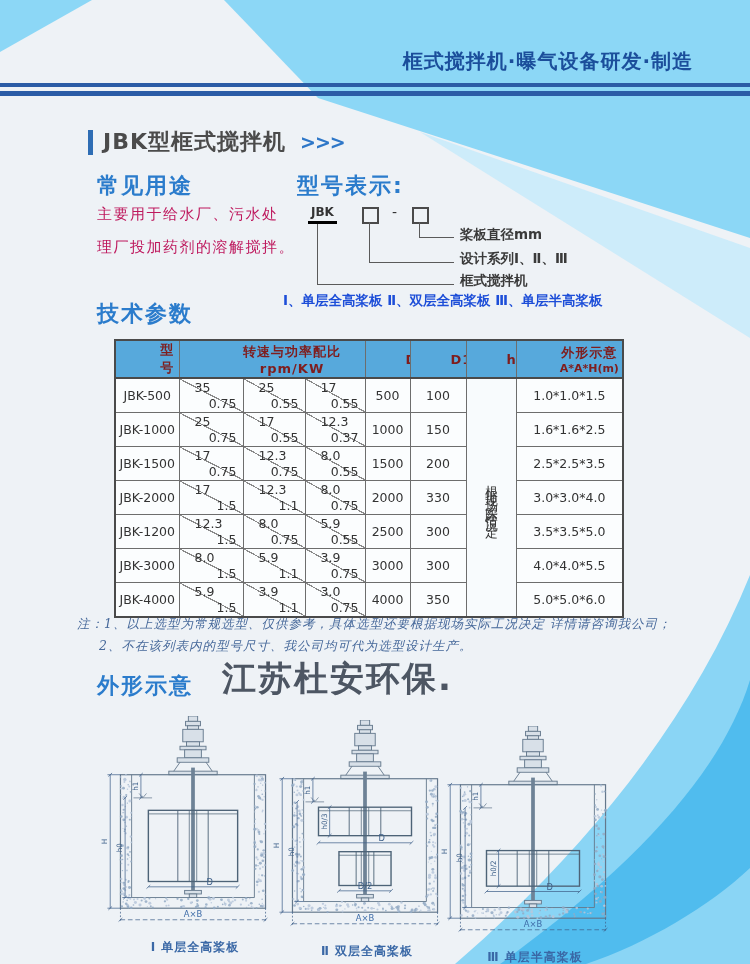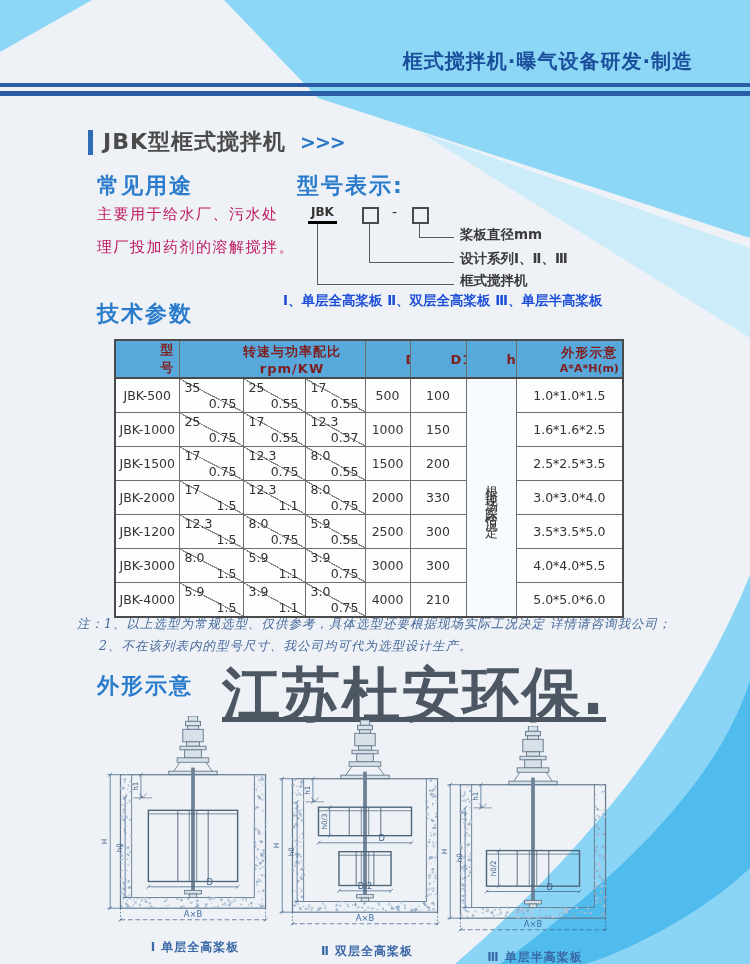--- a/index.html
+++ b/index.html
@@ -62,33 +62,33 @@
     background-image:
       radial-gradient(circle at 2px 2px,#f2f6fa 1.3px,transparent 1.5px),
       radial-gradient(circle at 7px 5px,#eef3f9 1.8px,transparent 2px),
       radial-gradient(circle at 4px 8px,#f5f8fb 1.1px,transparent 1.3px),
       radial-gradient(circle at 9px 1px,#e9eff6 1.5px,transparent 1.7px);
     background-size:11px 10px,13px 9px,9px 12px,12px 13px;}
   td.diag{position:relative;}
   td.diag .dline{position:absolute;inset:0;
     background:linear-gradient(to top right,transparent calc(50% - .6px),#8a8a8a calc(50% - .6px),
                #8a8a8a calc(50% + .6px),transparent calc(50% + .6px));}
-  td.diag .rpm{position:absolute;top:1px;left:5px;}
+  td.diag .rpm{position:absolute;top:1px;left:15px;}
   td.diag .kw{position:absolute;bottom:1px;right:6px;}
   td.h0cell{background:#f8fbfd !important;writing-mode:vertical-rl;letter-spacing:5px;
             font-size:12.5px;color:#4a4a4a;padding:4px 0;}
 
   
   .note{position:absolute;font-family:"DejaVu Serif","Liberation Serif",serif;font-style:italic;
         font-size:12.5px;color:#46689a;letter-spacing:1px;}
   .note1{left:77px;top:616px;} .note2{left:99px;top:638px;}
 
   
-  .watermark{position:absolute;left:222px;top:656px;font-size:58px;font-weight:bold;
-             color:#4d5663;letter-spacing:2px;text-decoration:underline;}
+  .watermark{position:absolute;left:222px;top:656px;font-size:34px;font-weight:bold;
+             color:#4d5663;letter-spacing:2px;}
   .diagram{position:absolute;width:190px;}
   .diagram-0{left:100px;top:716px;} .diagram-1{left:272px;top:720px;} .diagram-2{left:440px;top:726px;}
   .dcaption{text-align:center;font-size:12px;font-weight:bold;color:#3a68a6;margin-top:1px;letter-spacing:1px;}
 </style>
 </head>
 <body>
 
 <div id="page">
 
   <div class="shape-tr2"></div>
@@ -293,21 +293,21 @@
               <span class="dline"></span>
               <span class="rpm">3.9</span>
               <span class="kw">1.1</span>
             </td>
             <td class="diag">
               <span class="dline"></span>
               <span class="rpm">3.0</span>
               <span class="kw">0.75</span>
             </td>
             <td>4000</td>
-            <td>210</td>
+            <td>350</td>
             <td>5.0*5.0*6.0</td>
           </tr>
         </tbody>
     </table>
   </div>
   <div class="note note1">注：1、以上选型为常规选型、仅供参考，具体选型还要根据现场实际工况决定  详情请咨询我公司；</div>
   <div class="note note2">2、不在该列表内的型号尺寸、我公司均可代为选型设计生产。</div>
 
   <div class="section-heading h-outline">外形示意</div>
   <div class="watermark">江苏杜安环保.</div>

